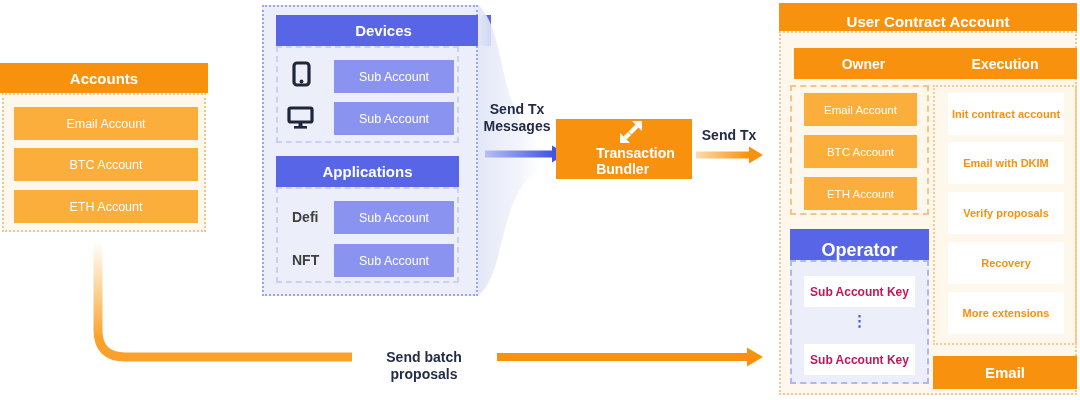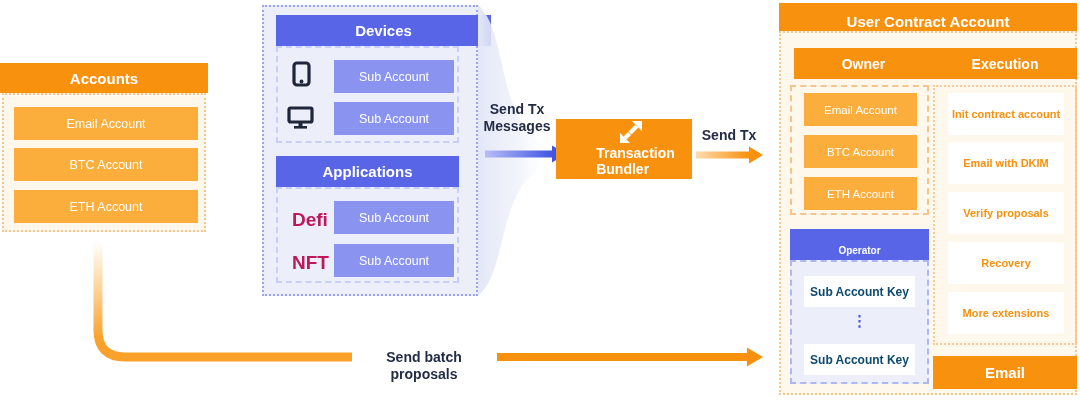--- a/index.html
+++ b/index.html
@@ -17,24 +17,24 @@
   .panel.lav{background:#ECEFFA;border:2px dotted #9AA4F2;}
   .panel.lav-inner{background:transparent;border:2px dashed #C9D0F6;}
   .panel.lav-inner2{background:#ECEFFA;border:2px dashed #AEB7F4;}
   .btn{position:absolute;display:flex;align-items:center;justify-content:center;
        color:#ffffff;font-size:12.5px;box-sizing:border-box;}
   .btn.o{background:#FBAE3C;}
   .btn.p{background:#8A94F0;}
   .wbox{position:absolute;background:#ffffff;display:flex;align-items:center;justify-content:center;
         font-weight:bold;text-align:center;box-sizing:border-box;}
   .exec-item{color:#F8910D;font-size:11px;}
-  .key-item{color:#0c4a6e;font-size:12px;}
+  .key-item{color:#be185d;font-size:12px;}
   .flow-label{position:absolute;color:#232C45;font-weight:bold;font-size:14px;
               text-align:center;line-height:17px;}
-  .tag{position:absolute;color:#be185d;font-weight:bold;font-size:19px;}
+  .tag{position:absolute;color:#404040;font-weight:bold;font-size:14px;}
   .bundler{position:absolute;background:#F8910D;display:flex;align-items:center;
            padding-left:13px;box-sizing:border-box;flex-direction:column;}
   .bundler-text{color:#ffffff;font-weight:bold;font-size:14px;line-height:16px;margin-left:10px;}
   .dots{position:absolute;color:#4758E0;font-weight:bold;font-size:15px;text-align:center;
         letter-spacing:0;}
 </style>
 </head>
 <body>
 
 <div class="stage">
@@ -124,21 +124,21 @@
   <div class="hdr orange" style="left:779px;top:3px;width:298px;height:36px">User Contract Account</div>
   <div class="panel cream" style="left:779px;top:31px;width:298px;height:364px">
 
     <div class="hdr orange" style="left:13px;top:15px;width:139px;height:31px;font-size:14px">Owner</div>
     <div class="panel cream-inner" style="left:9px;top:52px;width:139px;height:130px">
       <div class="btn o" style="left:12px;top:6px;width:113px;height:33px;font-size:11.5px">Email Account</div>
       <div class="btn o" style="left:12px;top:48px;width:113px;height:33px;font-size:11.5px">BTC Account</div>
       <div class="btn o" style="left:12px;top:90px;width:113px;height:33px;font-size:11.5px">ETH Account</div>
     </div>
 
-    <div class="hdr blue" style="left:9px;top:196px;width:139px;height:42px;font-size:10px">Operator</div>
+    <div class="hdr blue" style="left:9px;top:196px;width:139px;height:42px;font-size:18px">Operator</div>
     <div class="panel lav-inner2" style="left:9px;top:227px;width:139px;height:124px">
       <div class="wbox key-item" style="left:12px;top:14px;width:111px;height:31px">Sub Account Key</div>
       <div class="dots" style="left:0px;top:50px;width:135px">⋮</div>
       <div class="wbox key-item" style="left:12px;top:82px;width:111px;height:31px">Sub Account Key</div>
     </div>
 
     <div class="hdr orange" style="left:152px;top:15px;width:144px;height:31px;font-size:14px">Execution</div>
     <div class="panel cream-dot" style="left:152px;top:52px;width:144px;height:260px">
       <div class="wbox exec-item" style="left:13px;top:55px;width:116px;height:42px">Email with DKIM</div>
       <div class="wbox exec-item" style="left:13px;top:6px;width:116px;height:42px">Init contract account</div>

